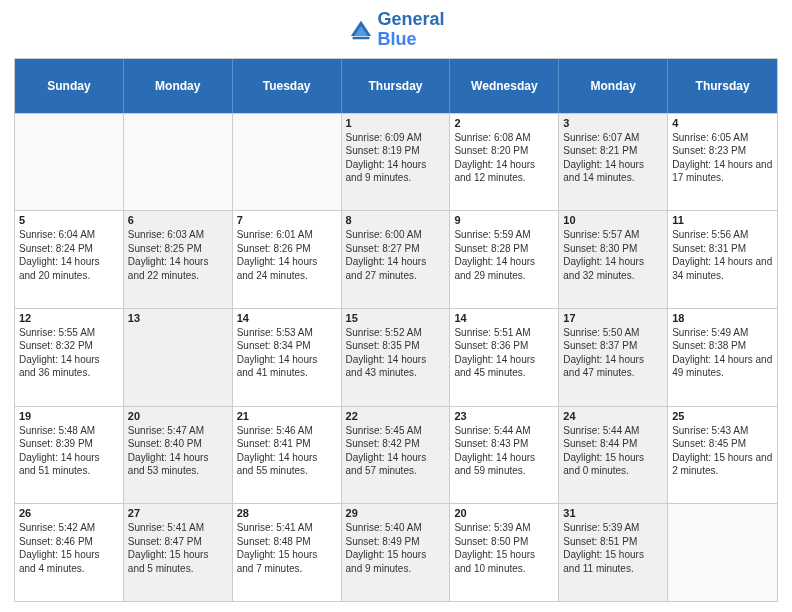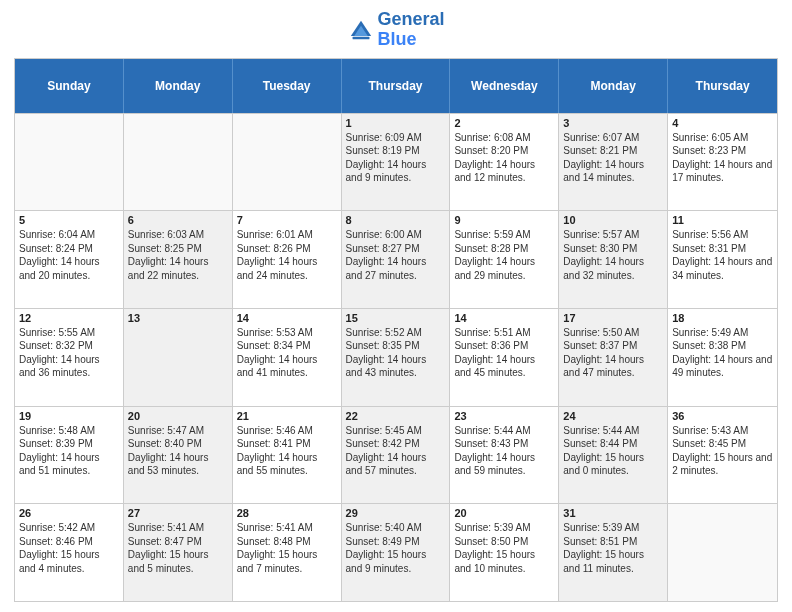--- a/index.html
+++ b/index.html
@@ -243,21 +243,21 @@
           </div>
           <div class="cal-cell">
             <div class="day-number">23</div>
             <div class="cell-text">Sunrise: 5:44 AM<br>Sunset: 8:43 PM<br>Daylight: 14 hours and 59 minutes.</div>
           </div>
           <div class="cal-cell shaded">
             <div class="day-number">24</div>
             <div class="cell-text">Sunrise: 5:44 AM<br>Sunset: 8:44 PM<br>Daylight: 15 hours and 0 minutes.</div>
           </div>
           <div class="cal-cell">
-            <div class="day-number">36</div>
+            <div class="day-number">25</div>
             <div class="cell-text">Sunrise: 5:43 AM<br>Sunset: 8:45 PM<br>Daylight: 15 hours and 2 minutes.</div>
           </div>
         </div>
         <div class="cal-row">
           <div class="cal-cell">
             <div class="day-number">26</div>
             <div class="cell-text">Sunrise: 5:42 AM<br>Sunset: 8:46 PM<br>Daylight: 15 hours and 4 minutes.</div>
           </div>
           <div class="cal-cell shaded">
             <div class="day-number">27</div>

